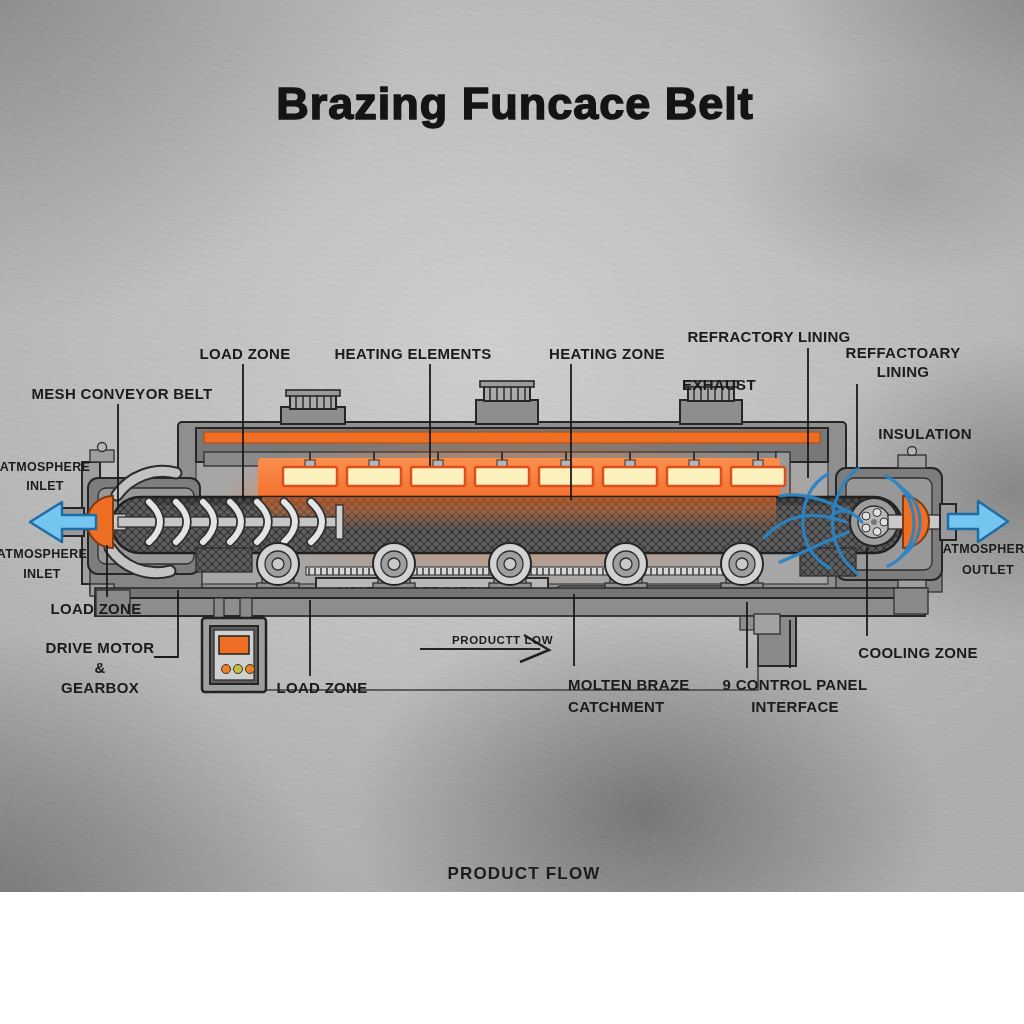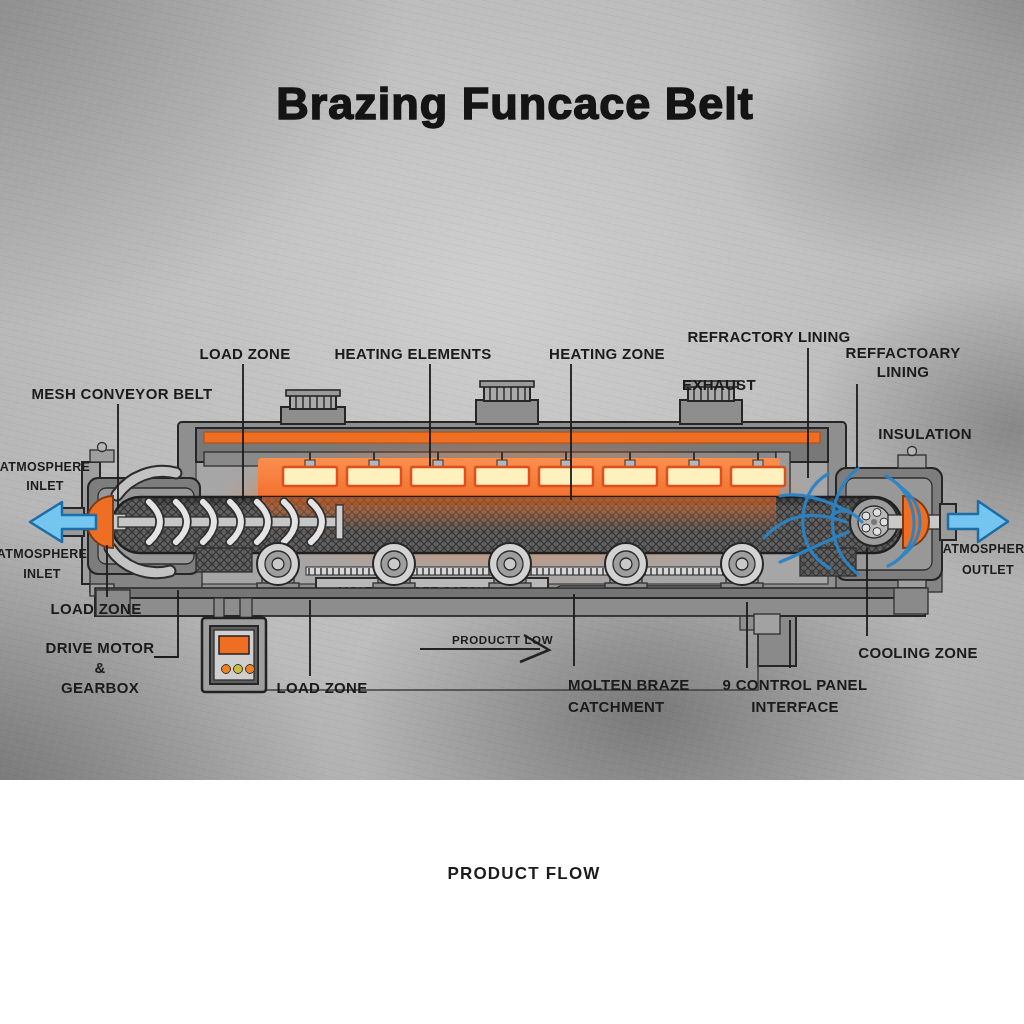--- a/index.html
+++ b/index.html
@@ -1,17 +1,17 @@
 <!DOCTYPE html>
 <html><head>
 <meta charset="utf-8">
 <style>
   html,body{margin:0;padding:0;}
   body{width:1024px;height:1024px;overflow:hidden;font-family:"Liberation Sans","DejaVu Sans",sans-serif;}
-  #stage{position:relative;width:1024px;height:780px;
+  #stage{position:relative;width:1024px;height:892px;
     background:
       radial-gradient(420px 300px at 63% 91%, rgba(60,60,60,.50), transparent 70%),
       radial-gradient(300px 220px at 99% 55%, rgba(80,80,80,.45), transparent 70%),
       radial-gradient(520px 420px at -4% 104%, rgba(55,55,55,.50), transparent 72%),
       radial-gradient(420px 320px at 104% -4%, rgba(80,80,80,.45), transparent 70%),
       radial-gradient(600px 480px at -2% -2%, rgba(85,85,85,.40), transparent 72%),
       radial-gradient(260px 160px at 88% 20%, rgba(120,120,120,.35), transparent 70%),
       radial-gradient(980px 760px at 48% 38%, rgba(233,233,233,.55), transparent 75%),
       #aeaeae; text-align: center;}
   #stage::before{content:"";position:absolute;inset:0;pointer-events:none;opacity:.05;

